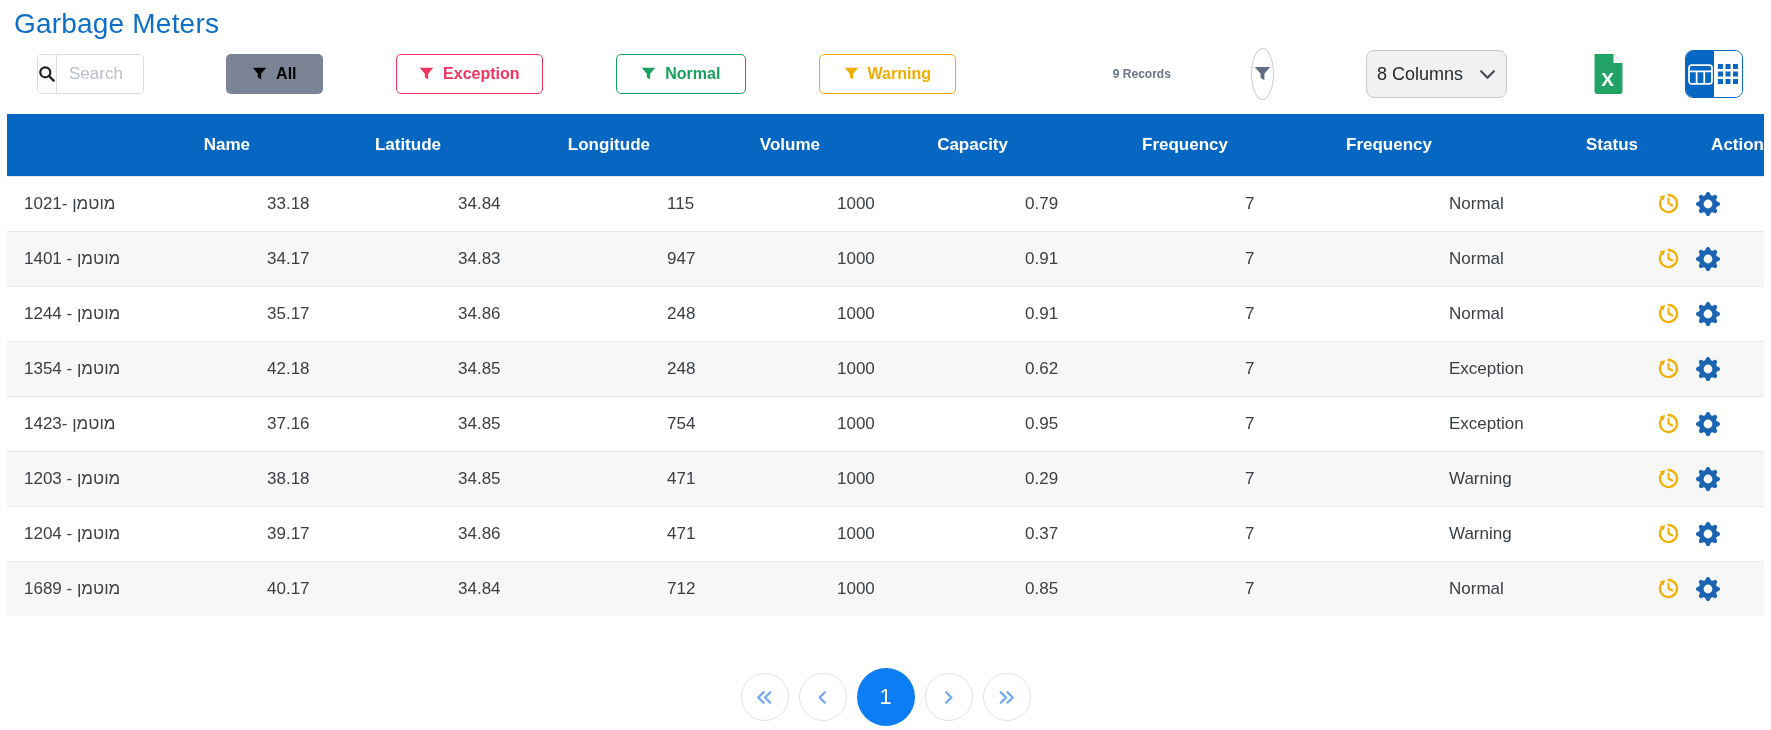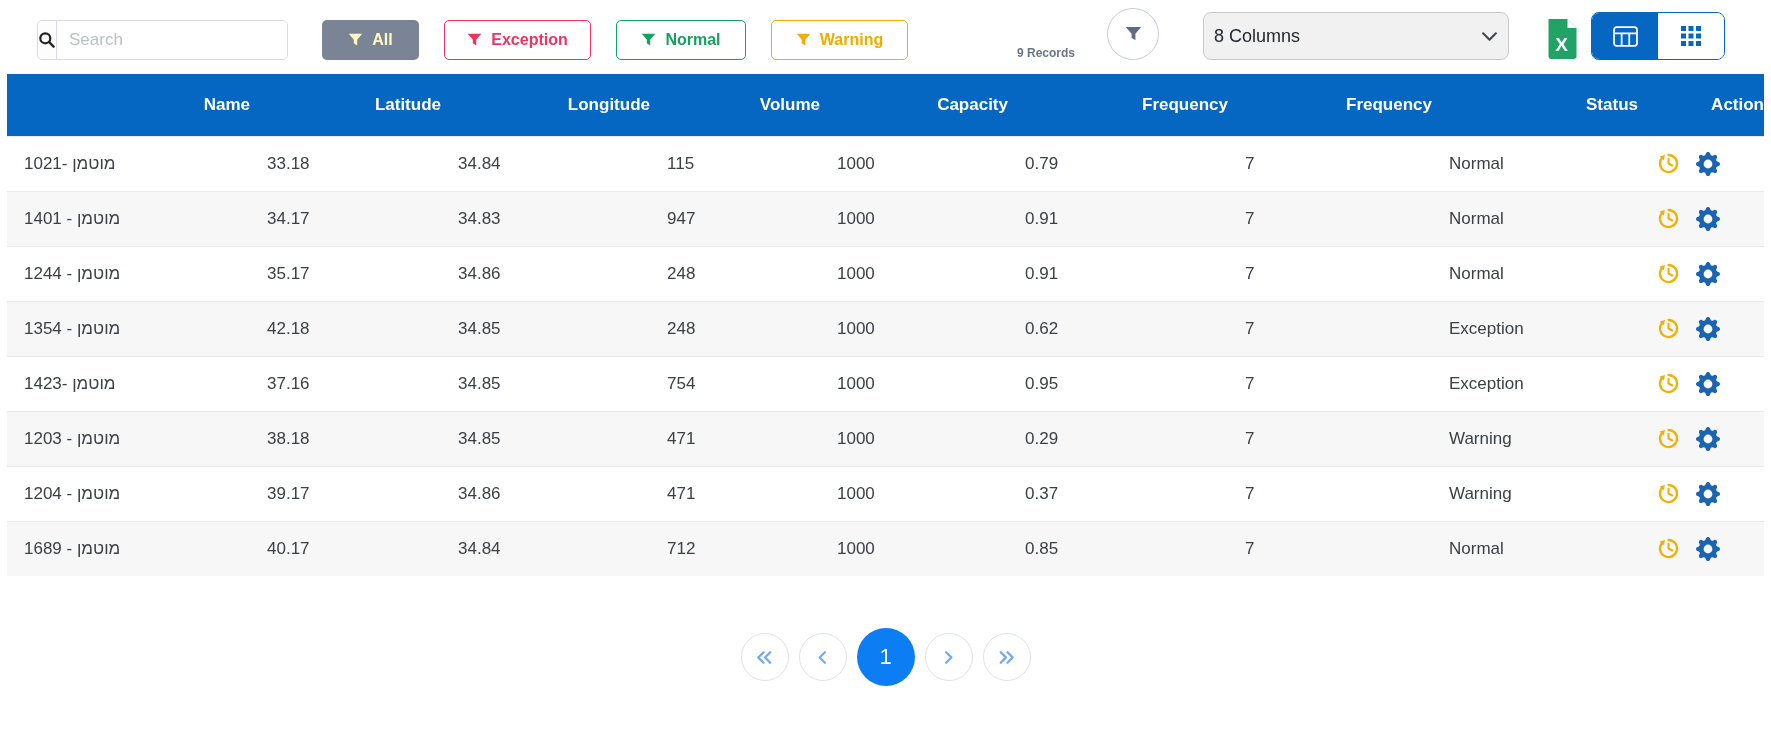--- a/index.html
+++ b/index.html
@@ -5,37 +5,37 @@
   * { box-sizing: border-box; margin: 0; padding: 0; }
   html,body { width: 1771px; height: 730px; overflow: hidden; background: #fff;
     font-family: "Liberation Sans", "DejaVu Sans", sans-serif; color: #3b4045; }
 
   .app { width: 1771px; height: 730px; padding-top: 8px; }
 
   h1.page-title { margin: 0 0 8px 14px; font-size: 28px; font-weight: 500;
     color: var(--title-blue, #0e6fc8); letter-spacing: .2px; }
 
   
-  .toolbar { display: flex; align-items: flex-end; height: 52px;
-    padding: 0 28px 0 37px; margin-bottom: 14px; }
+  .toolbar { display: flex; align-items: center; height: 52px;
+    padding: 0 28px 0 37px; margin-bottom: 14px; gap: 48px; }
 
   .search-group { display: flex; align-items: stretch; width: 251px; height: 40px;
     border: 1px solid #d8dbdf; border-radius: 5px; overflow: hidden; background: #fff; }
   .search-prefix { width: 33px; display: flex; align-items: center; justify-content: center;
     background: #fdfdfd; border-right: 1px solid #d8dbdf; }
   .search-group input { flex: 1; border: none; outline: none; padding: 0 12px;
     font-size: 17px; color: #3b4045; font-family: inherit; }
   .search-group input::placeholder { color: #b9bfc6; }
 
   .filter-btn { display: inline-flex; align-items: center; justify-content: center;
     gap: 9px; height: 40px; border-radius: 5px; font-size: 16px; font-weight: 700;
     cursor: pointer; background: #fff; font-family: inherit; }
   .filter-btn svg { flex: 0 0 auto; }
   .btn-all { margin-left: 34px; min-width: 97px; border: none;
-    background: var(--slate, #7b8494); color: #fef9c3; }
+    background: var(--slate, #7b8494); color: #000000; }
   .btn-exception { margin-left: 25px; min-width: 147px;
     border: 1px solid var(--exception, #f0335f); color: var(--exception, #f0335f); }
   .btn-normal { margin-left: 25px; min-width: 130px;
     border: 1px solid var(--normal, #17a15f); color: var(--normal, #17a15f); }
   .btn-warning { margin-left: 25px; min-width: 137px;
     border: 1px solid var(--warning, #f0ad00); color: var(--warning, #f0ad00); }
 
   .records { margin-left: 109px; font-size: 12px; font-weight: 700;
     color: var(--records-text, #697687); white-space: nowrap; }
 
@@ -83,20 +83,21 @@
     color: var(--chevron-blue, #72a9f4); cursor: pointer; }
   .page-btn.current { width: 58px; height: 58px; border: none;
     background: var(--active-page, #0d7df4); color: #fff; font-size: 22px;
     font-weight: 400; font-family: inherit; }
 </style>
 </head>
 <body>
 
 <div class="app">
 
+  <h1 class="page-title">Garbage Meters</h1>
 
   <div class="toolbar">
 
     <div class="search-group">
       <span class="search-prefix">
         <svg width="18" height="18" viewBox="0 0 18 18">
           <circle cx="7.3" cy="7.3" r="5" fill="none" stroke="#222" stroke-width="2.2"></circle>
           <line x1="11" y1="11" x2="15.6" y2="15.6" stroke="#222" stroke-width="2.4" stroke-linecap="round"></line>
         </svg>
       </span>

